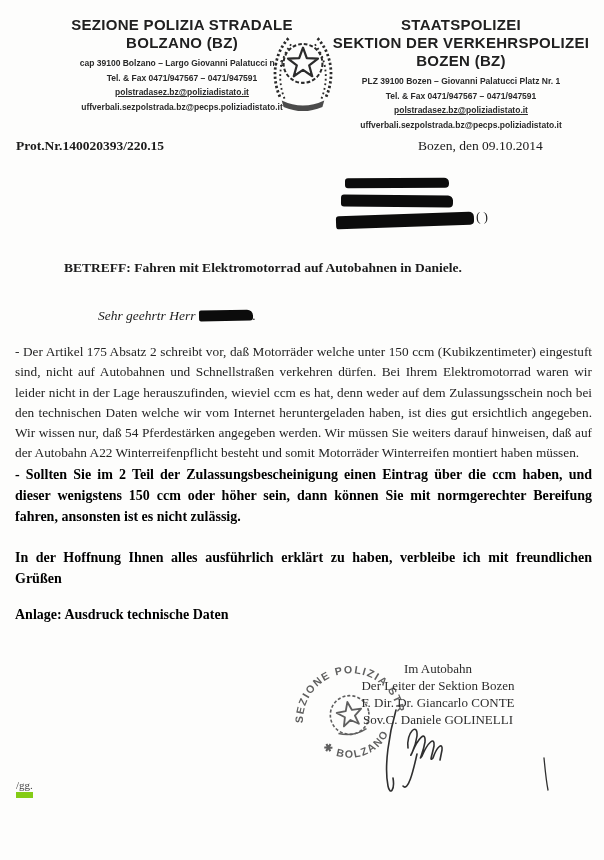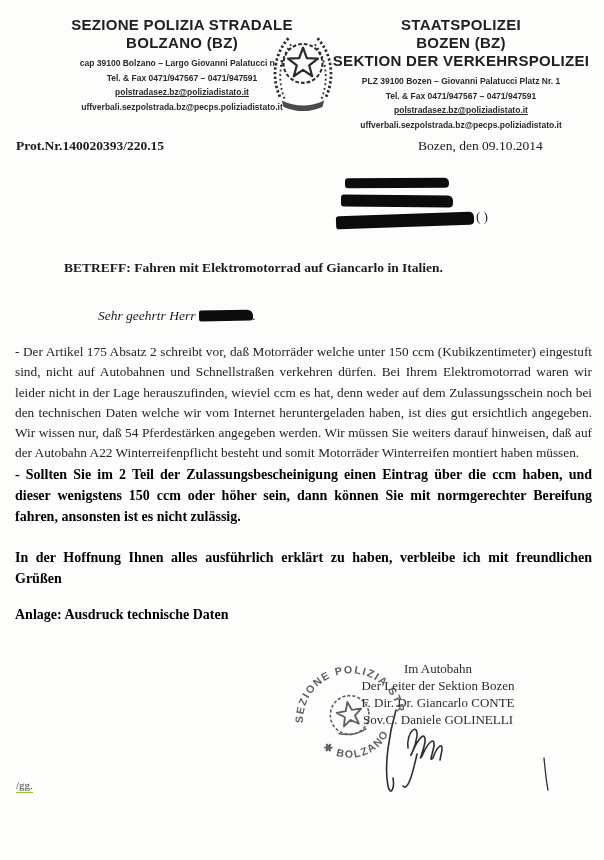--- a/index.html
+++ b/index.html
@@ -48,21 +48,21 @@
   .p-encl  { margin-top:15px !important; text-align:left; }
   .b { font-weight:bold; }
 
   
   .sig-block { position:absolute; left:322px; top:660px; width:232px;
     text-align:center; font-size:13px; line-height:17px; color:#2c2c2c; }
   .stamp { position:absolute; left:289px; top:656px; width:122px; height:122px; opacity:.82; }
   .autograph { position:absolute; left:358px; top:696px; width:200px; height:108px; }
 
   .initials { position:absolute; left:16px; top:779px; font-size:11px; color:#444;
-    border-bottom:1px solid #84cc16; padding-bottom:1px; }
+    border-bottom:6px solid #84cc16; padding-bottom:1px; }
 
   .footer { position:absolute; left:0; top:824px; width:100%; text-align:center; }
   .footer span { font-size:15px; font-weight:bold; letter-spacing:.6px;
     border-bottom:1.5px solid #1b1b1b; padding-bottom:1px; }
 
   svg { display:block; }
 </style>
 </head>
 <body>
 
@@ -88,22 +88,22 @@
         <path d="M60,82 C68,62 66,38 51,21" stroke-width="2" stroke-dasharray="2,3"></path>
         <circle cx="40" cy="44" r="21" stroke-width="2.2" stroke-dasharray="4,2.2"></circle>
         <polygon points="40,27 44.1,38.3 56.2,38.7 46.7,46.2 50,57.8 40,51 30,57.8 33.3,46.2 23.8,38.7 35.9,38.3" stroke-width="2.4" stroke-linejoin="round"></polygon>
         <path d="M17,84 Q40,95 63,84 L61,91 Q40,100 19,91 Z" fill="#2b2b2b" stroke="none" opacity=".85"></path>
       </g>
     </svg>
   </div>
 
   <div class="hdr-col hdr-right">
     <div class="hdr-title">STAATSPOLIZEI</div>
+    <div class="hdr-title">SEKTION DER VERKEHRSPOLIZEI</div>
     <div class="hdr-title">BOZEN (BZ)</div>
-    <div class="hdr-title">SEKTION DER VERKEHRSPOLIZEI</div>
     <div class="hdr-small">
       <div>PLZ 39100 Bozen – Giovanni Palatucci Platz Nr. 1</div>
       <div>Tel. &amp; Fax 0471/947567 – 0471/947591</div>
       <div class="email-underline">polstradasez.bz@poliziadistato.it</div>
       <div>uffverbali.sezpolstrada.bz@pecps.poliziadistato.it</div>
     </div>
   </div>
 
   <div class="prot-row">
     <span class="prot-no">Prot.Nr.140020393/220.15</span>
@@ -111,21 +111,21 @@
   </div>
 
   <div class="recipient">
     <div class="bar bar1"></div>
     <div class="bar bar2"></div>
     <div>
       <span class="bar bar3"></span><span class="frag">( )</span>
     </div>
   </div>
 
-  <div class="subject">BETREFF: Fahren mit Elektromotorrad auf Giancarlo in Italien.</div>
+  <div class="subject">BETREFF: Fahren mit Elektromotorrad auf Autobahnen in Daniele.</div>
 
   <div class="greeting">
     <span>Sehr geehrtr Herr</span><span class="name-bar"></span><span>.</span>
   </div>
 
   <div class="body-text">
     <p>- Der Artikel 175 Absatz 2 schreibt vor, daß Motorräder welche unter 150 ccm (Kubikzentimeter) eingestuft sind, nicht auf Autobahnen und Schnellstraßen verkehren dürfen. Bei Ihrem Elektromotorrad waren wir leider nicht in der Lage herauszufinden, wieviel ccm es hat, denn weder auf dem Zulassungsschein noch bei den technischen Daten welche wir vom Internet heruntergeladen haben, ist dies gut ersichtlich angegeben. Wir wissen nur, daß 54 Pferdestärken angegeben werden. Wir müssen Sie weiters darauf hinweisen, daß auf der Autobahn A22 Winterreifenpflicht besteht und somit Motorräder Winterreifen montiert haben müssen.</p>
     <p class="p-bold">- Sollten Sie im 2 Teil der Zulassungsbescheinigung einen Eintrag über die ccm haben, und dieser wenigstens 150 ccm oder höher sein, dann können Sie mit normgerechter Bereifung fahren, ansonsten ist es nicht zulässig.</p>
     <p class="p-bold p-close">In der Hoffnung Ihnen alles ausführlich erklärt zu haben, verbleibe ich mit freundlichen Grüßen</p>
     <p class="p-bold p-encl">Anlage: Ausdruck technische Daten</p>

